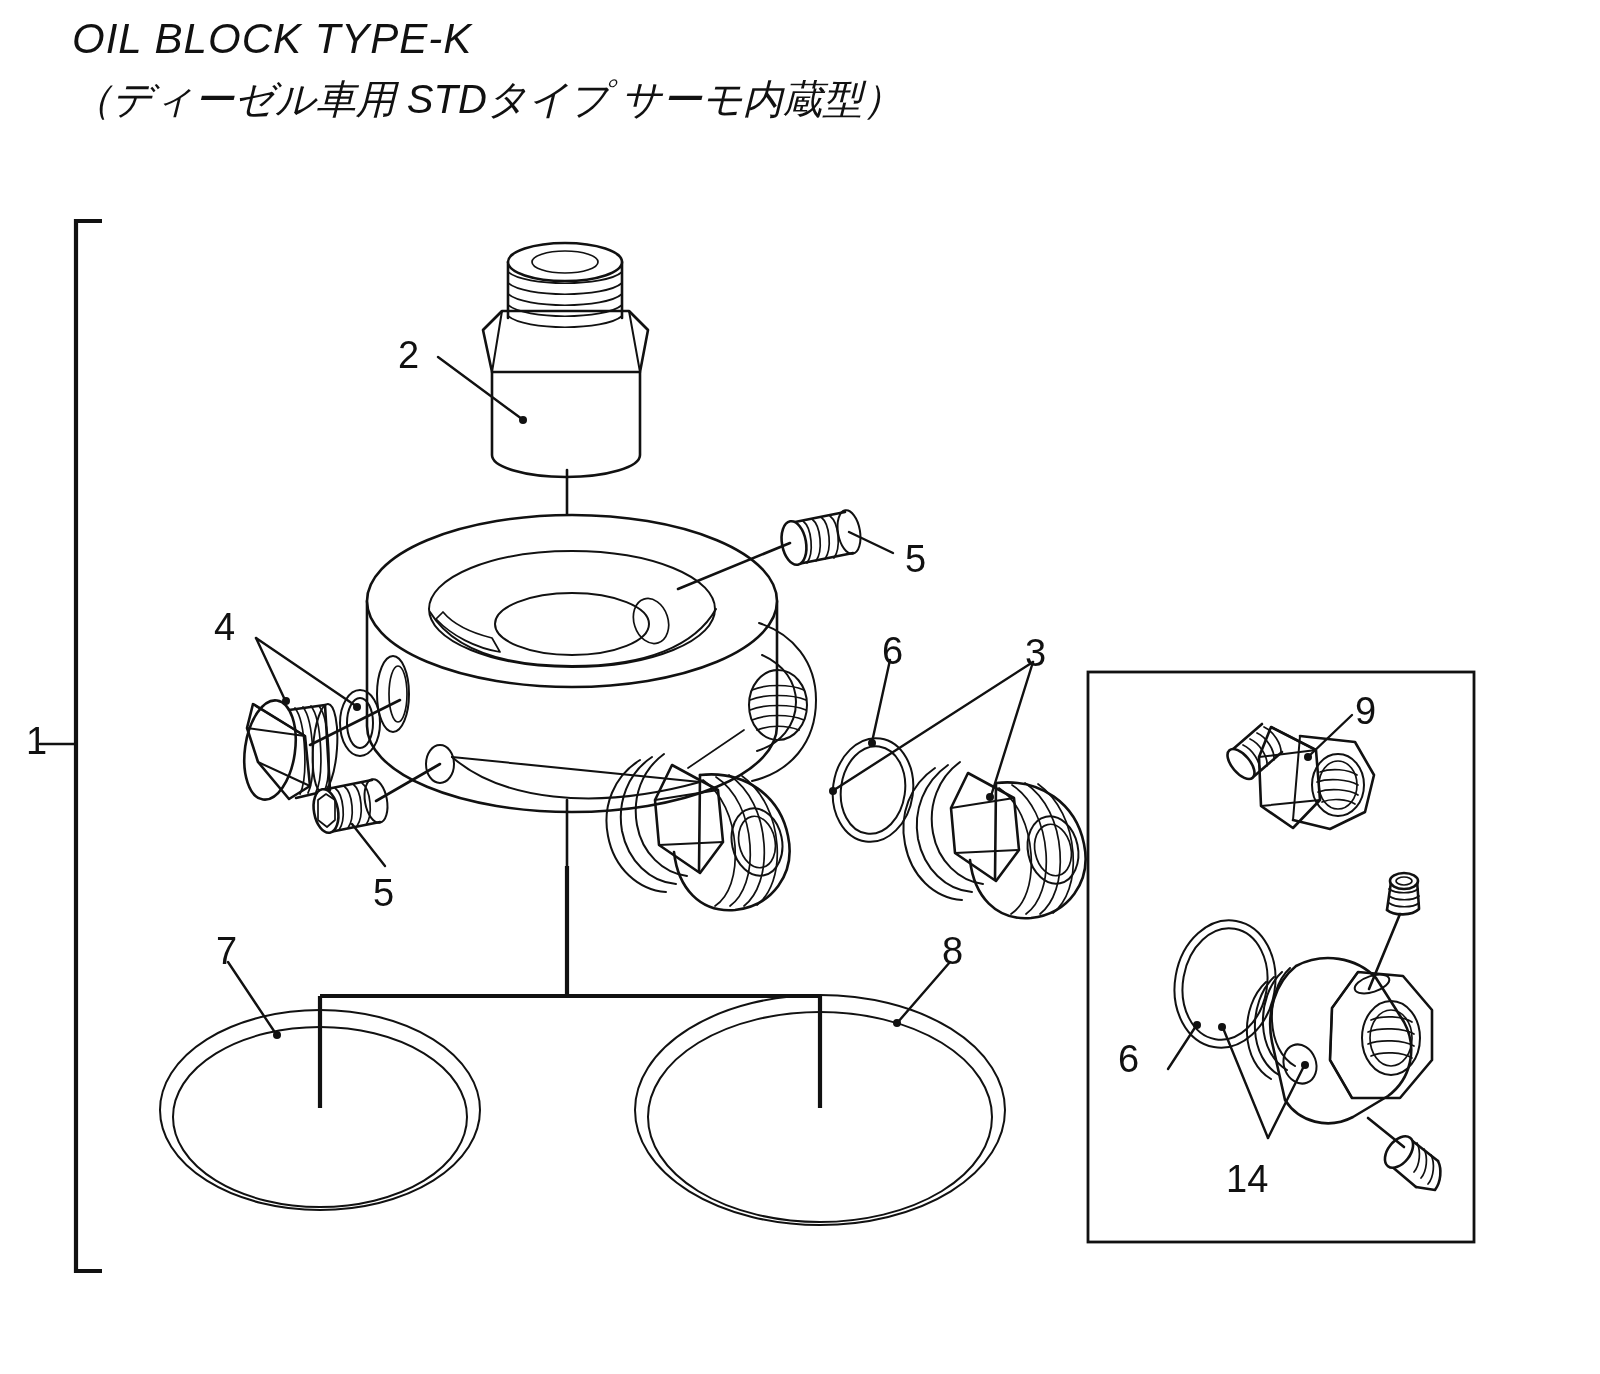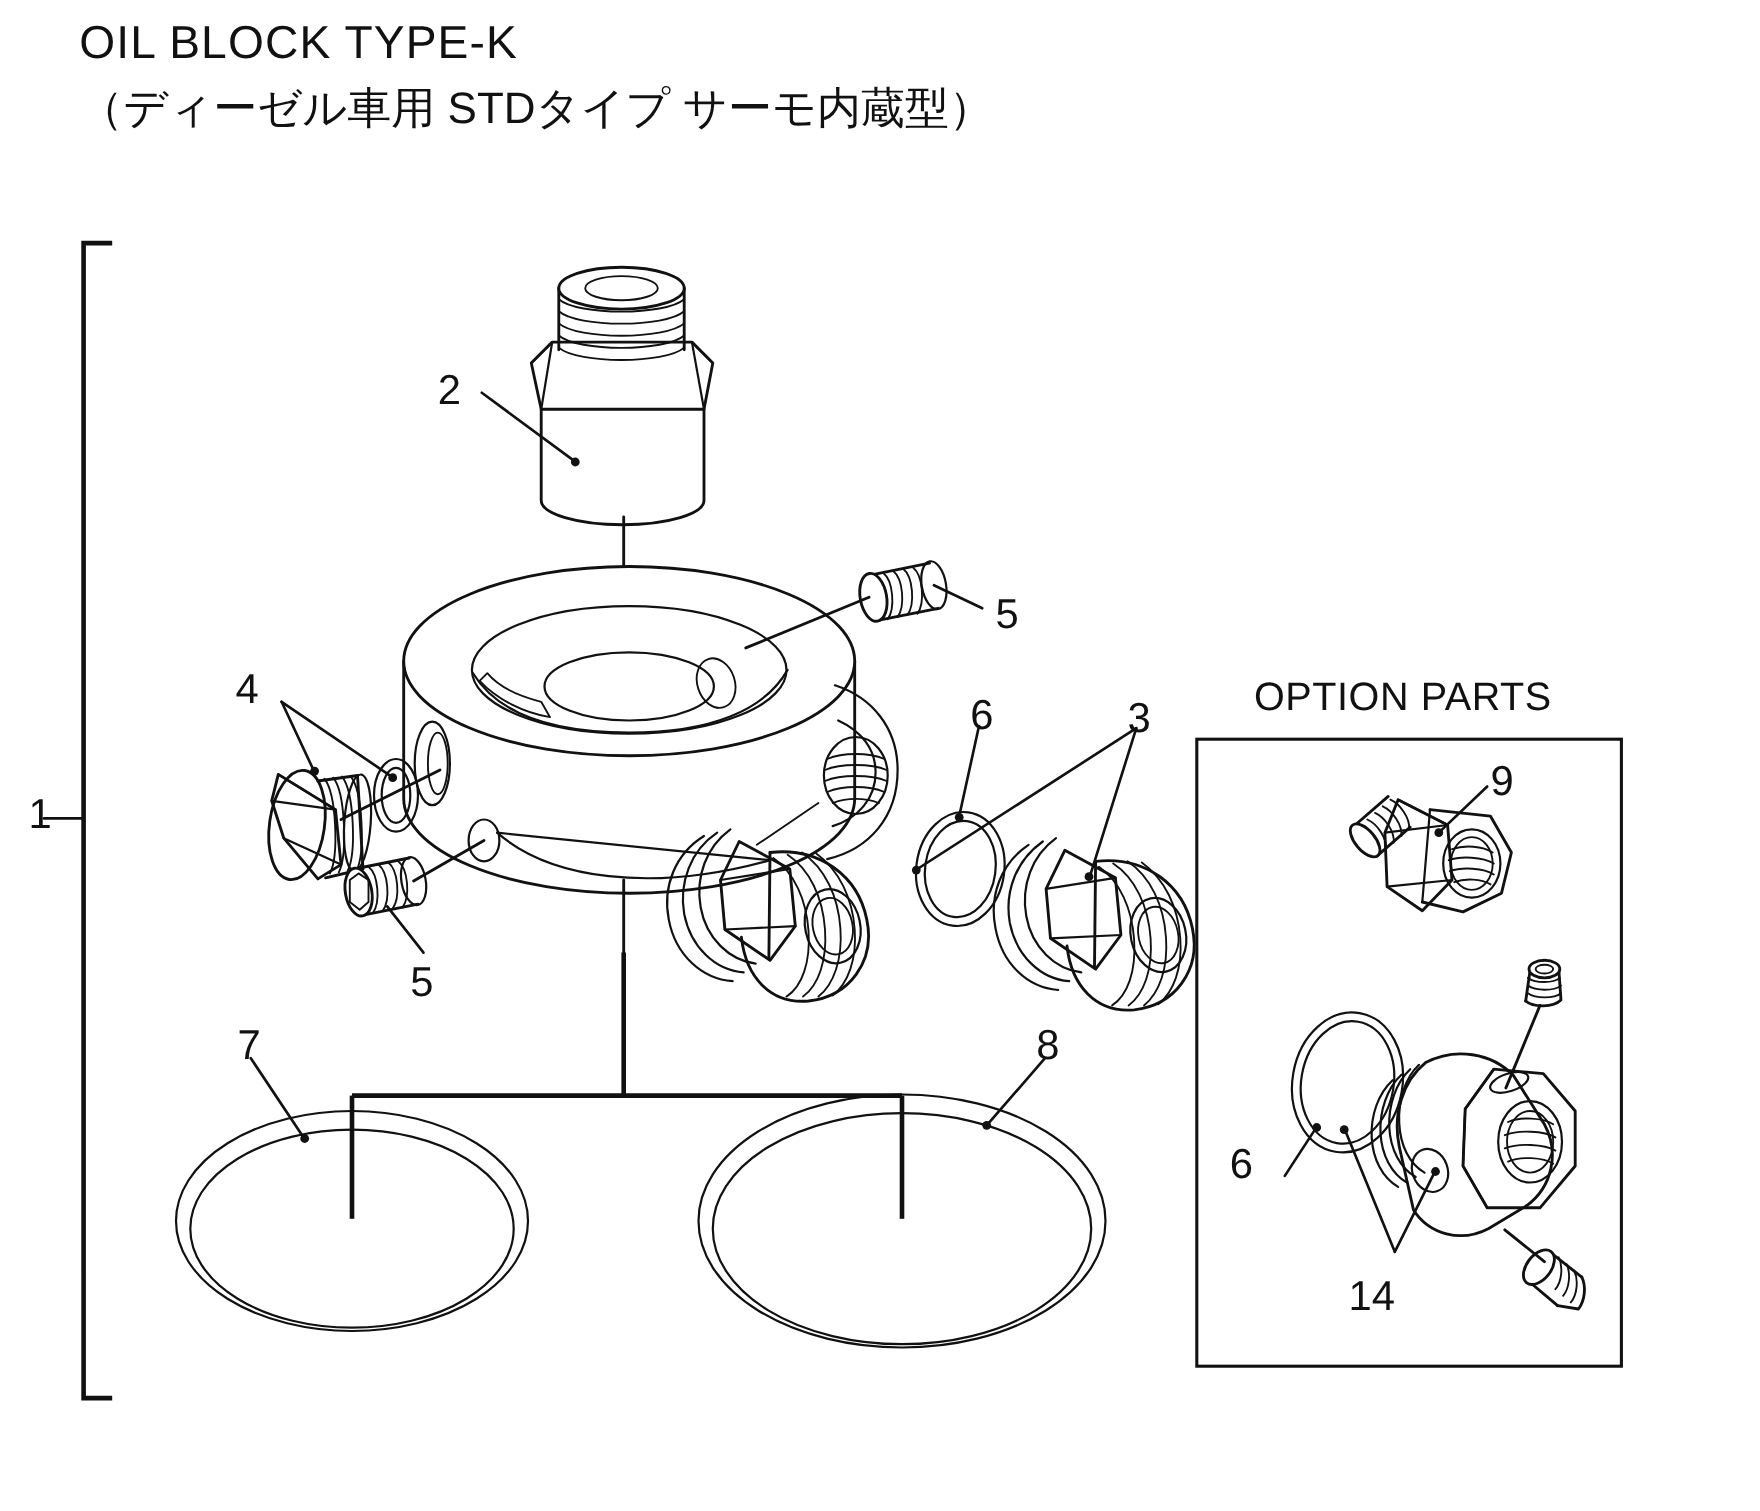--- a/index.html
+++ b/index.html
@@ -1,19 +1,19 @@
 <!DOCTYPE html>
 <html><head>
 <meta charset="utf-8">
 <style>
   html,body{margin:0;padding:0;background:#ffffff;}
   body{width:1600px;height:1374px;position:relative;overflow:hidden;
        font-family:"Liberation Sans","DejaVu Sans",sans-serif;color:#111;}
   #root{position:absolute;inset:0;}
-  .title-block{position:absolute;left:72px;top:12px;}
+  .title-block{position:absolute;left:72px;top:12px;font-style:italic;}
   .title-line1{font-size:42px;letter-spacing:1px;line-height:1.30;white-space:nowrap;}
   .title-line2{font-size:40px;letter-spacing:0px;line-height:1.30;white-space:nowrap;margin-top:6px;text-align:right;}
   .opt-title{position:absolute;left:1140px;top:612px;font-size:36px;letter-spacing:0.5px;white-space:nowrap;}
   .num{position:absolute;font-size:38px;line-height:1;white-space:nowrap;}
   svg.layer{position:absolute;left:0;top:0;width:1600px;height:1374px;}
   .ln{fill:none;stroke:#111;stroke-width:2.6;stroke-linecap:round;stroke-linejoin:round;}
   .ln-thin{fill:none;stroke:#111;stroke-width:2.0;stroke-linecap:round;stroke-linejoin:round;}
   .ln-hair{fill:none;stroke:#111;stroke-width:1.7;stroke-linecap:round;stroke-linejoin:round;}
   .ln-fat{fill:none;stroke:#111;stroke-width:4.2;stroke-linecap:butt;stroke-linejoin:miter;}
   .lead{fill:none;stroke:#111;stroke-width:2.4;stroke-linecap:round;}
@@ -24,21 +24,20 @@
 </head>
 <body>
 
 <div id="root">
 
   <div class="title-block">
     <div class="title-line1">OIL BLOCK TYPE-K</div>
     <div class="title-line2">（ディーゼル車用 STDタイプ サーモ内蔵型）</div>
   </div>
 
-  <div class="opt-title">OPTION PARTS</div>
 
   <svg class="layer" viewBox="0 0 1600 1374">
 
     <g>
       <path class="ln-fat" d="M102,221 L76,221 L76,1271 L102,1271"></path>
       <path class="ln" d="M76,744 L40,744"></path>
     </g>
 
     <g>
 

